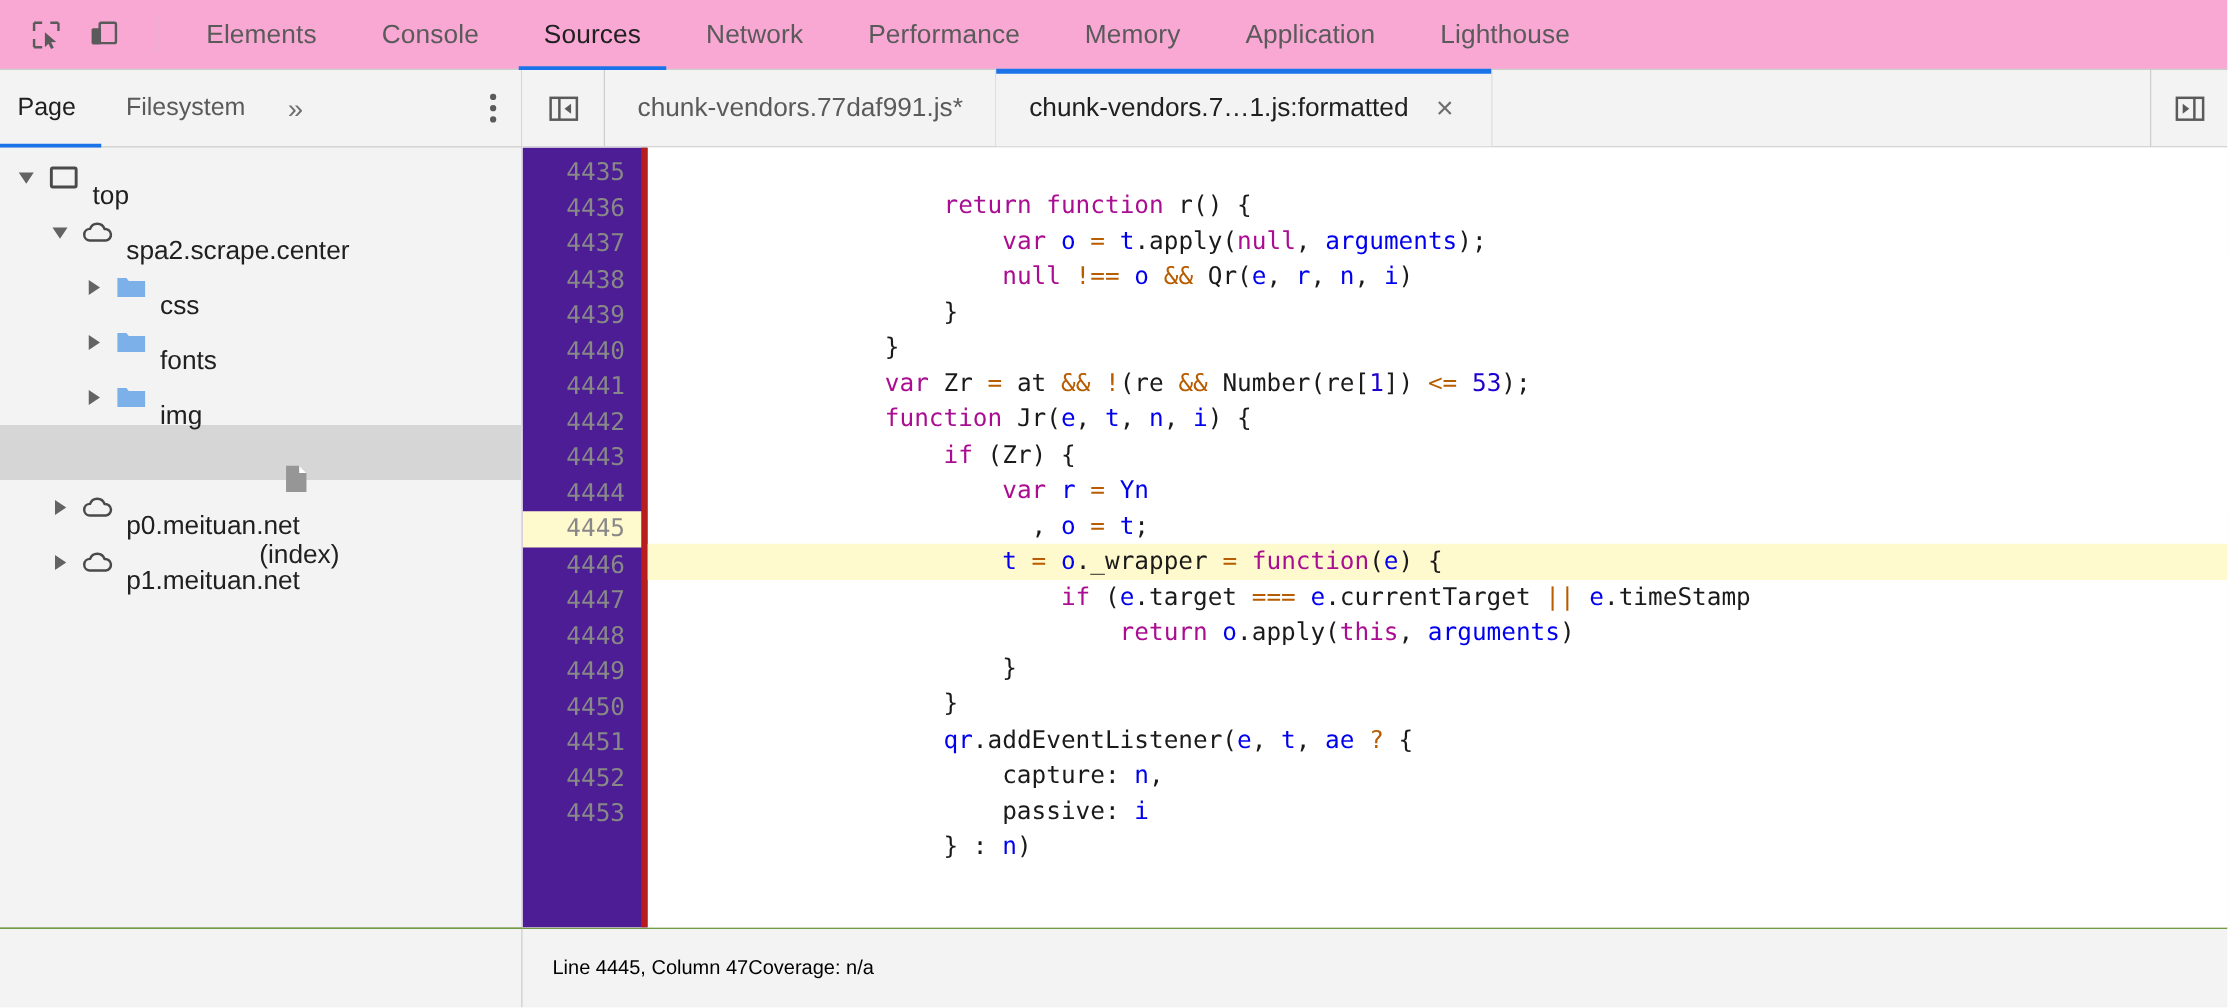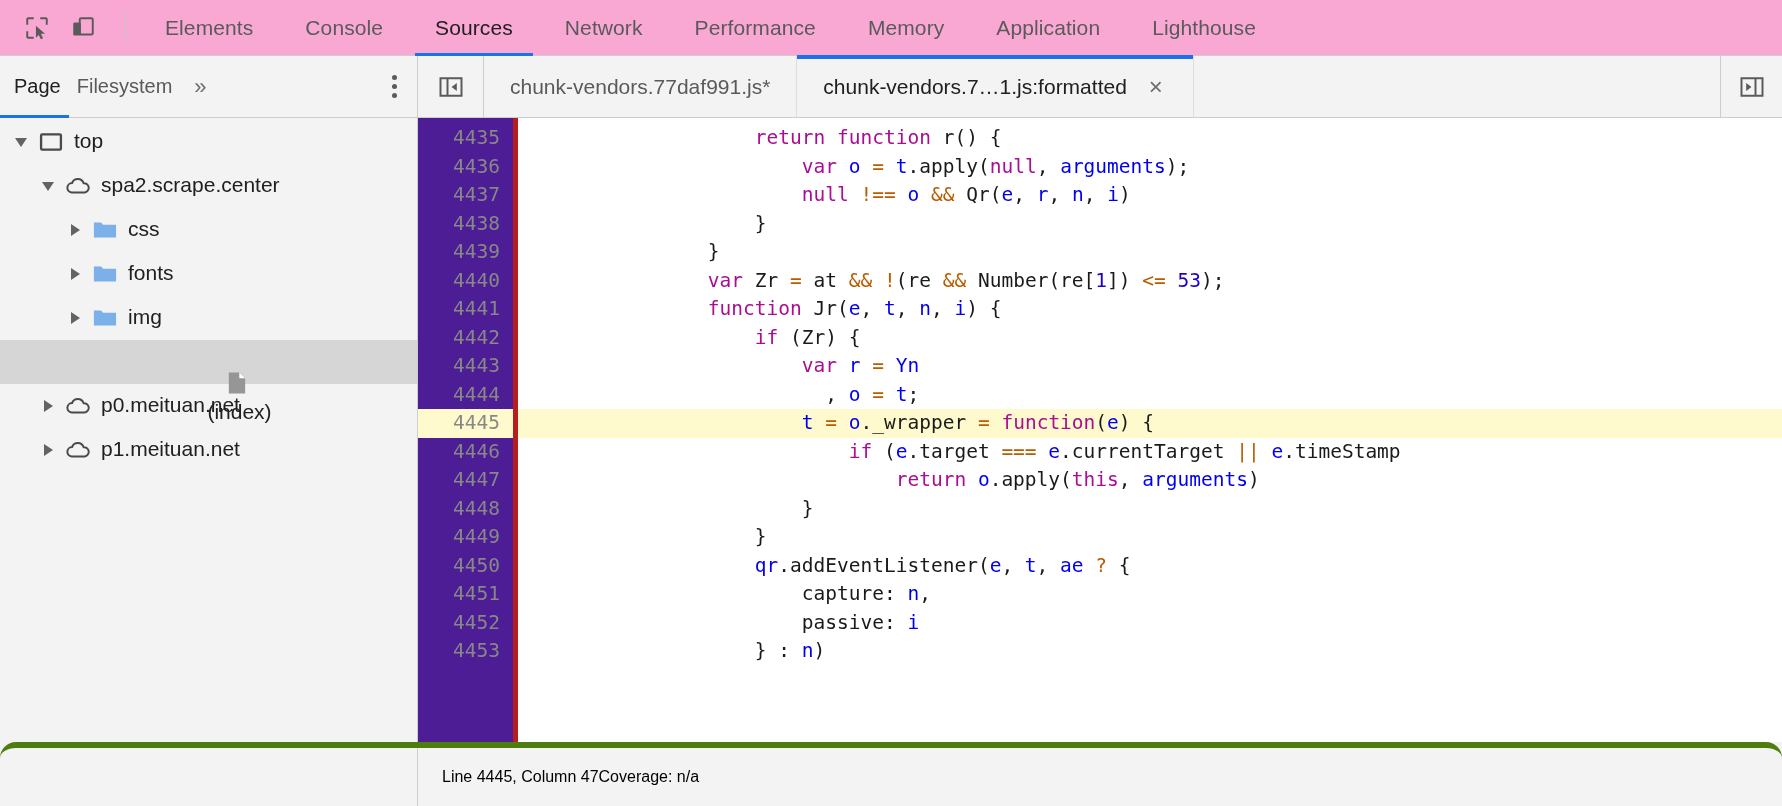--- a/index.html
+++ b/index.html
@@ -78,21 +78,21 @@
     height: 62px;
     flex: 0 0 62px;
     display: flex;
     align-items: center;
     position: relative;
     border-bottom: 1px solid #cdcdcd;
   }
   .nav-tab {
     display: flex; align-items: center;
     height: 100%;
-    padding: 0 8px;
+    padding: 0 20px;
     font-size: 20px;
     color: #5a5a5a;
     cursor: pointer;
     position: relative;
     white-space: nowrap;
   }
   .nav-tab:first-child { padding-left: 14px; }
   .nav-tab.active { color: #202020; }
   .nav-tab.active::after {
     content: "";
@@ -151,21 +151,21 @@
   .twisty.open span {
     border-top: 9px solid #636363;
     border-left: 6.5px solid transparent;
     border-right: 6.5px solid transparent;
   }
   .t-icon {
     width: 34px; flex: 0 0 34px;
     display: flex; align-items: center; justify-content: center;
     margin-right: 6px;
   }
-  .t-label { padding-bottom: 2px; }
+  .t-label { padding-bottom: 2px; margin-top: 32px; }
 
   
   .editor-pane {
     flex: 1 1 auto;
     display: flex; flex-direction: column;
     min-width: 0;
     background: #ffffff;
   }
   .editor-tabbar {
     height: 62px; flex: 0 0 62px;
@@ -239,20 +239,21 @@
     color: #888888;
     padding-right: 13px;
   }
   .gutter .ln.hl { background: #fffacd; text-align: right; }
   .code-lines {
     flex: 1 1 auto;
     padding-top: 6px;
     min-width: 0;
     overflow: hidden;
     position: relative;
+    margin-top: 26px;
   }
   .cl {
     height: 28.5px;
     line-height: 28.5px;
     font-family: "DejaVu Sans Mono", monospace;
     font-size: 19.5px;
     color: #1a1a1a;
     white-space: pre;
     padding-left: 2px;
   }
@@ -266,21 +267,21 @@
     width: 418px; flex: 0 0 418px;
     height: 100%;
     border-right: 1px solid #cdcdcd;
   }
   .status-content {
     flex: 1 1 auto;
     display: flex; align-items: center;
     height: 100%;
     padding: 0 28px 0 24px;
   }
-  .bottom-row { display: flex; height: 64px; flex: 0 0 64px; background: #f3f3f3; border-top: 6px solid #4d7c0f; border-radius: 16px; }
+  .bottom-row { display: flex; height: 64px; flex: 0 0 64px; background: #f3f3f3; border-top: 1px solid #4d7c0f; }
 </style>
 </head>
 <body>
 
 <div id="app">
 
   <div class="topbar">
     <div class="tb-icon-btn">
       <svg width="26" height="26" viewBox="0 0 24 24" aria-hidden="true">
         <path d="M3 3 h6 M3 3 v6 M21 3 h-6 M21 3 v6 M3 21 h6 M3 21 v-6" fill="none" stroke="#5a5a5a" stroke-width="1.8"></path>

